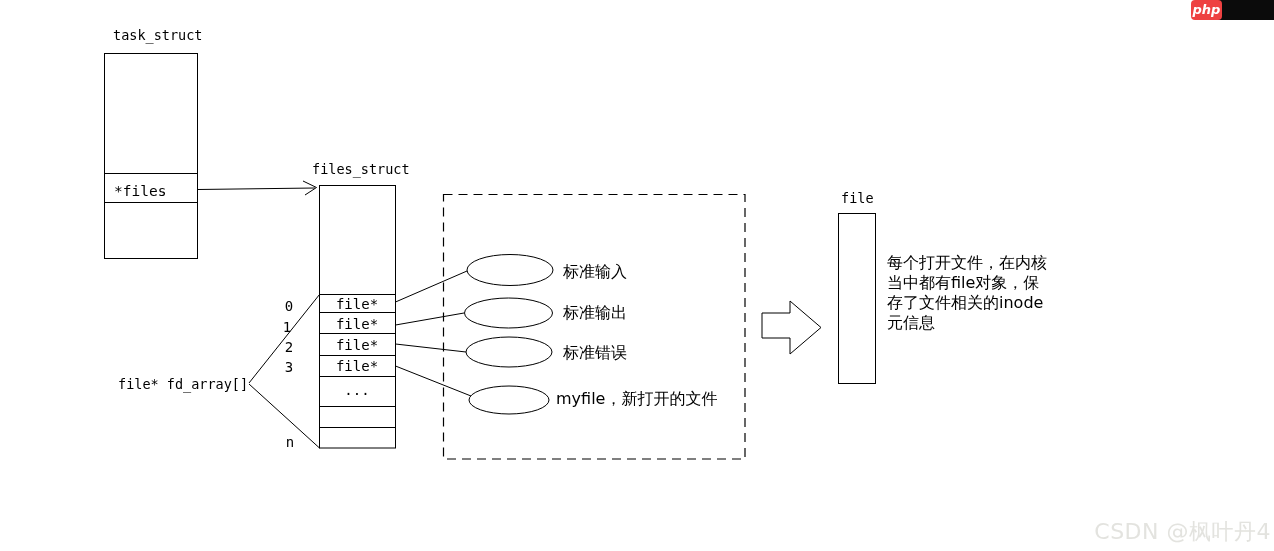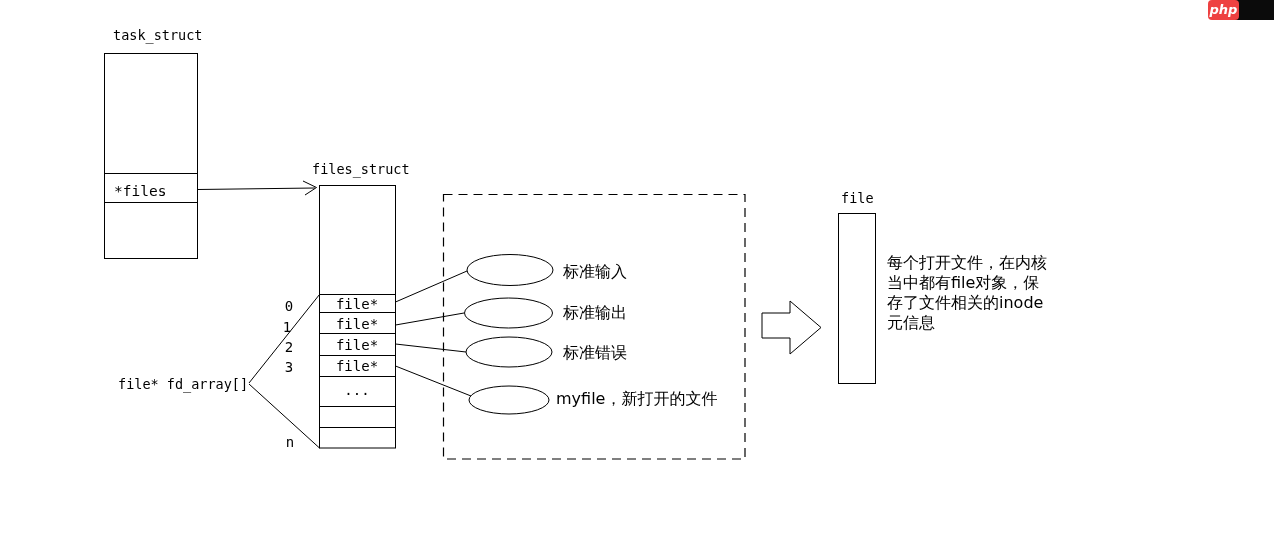--- a/index.html
+++ b/index.html
@@ -169,16 +169,17 @@
 
     <g>
       <text class="desc-line" x="887" y="268">每个打开文件，在内核</text>
       <text class="desc-line" x="887" y="288">当中都有file对象，保</text>
       <text class="desc-line" x="887" y="308">存了文件相关的inode</text>
       <text class="desc-line" x="887" y="328">元信息</text>
     </g>
   </svg>
 
   <div class="logo-black" style="background: rgb(11, 11, 11);"></div>
-  <div class="logo-red" style="background: rgb(238, 65, 65); margin-left: 17px;">php</div>
+  <div class="logo-red" style="background: rgb(238, 65, 65);">php</div>
 
+  <div class="watermark" style="color: rgb(227, 227, 223);">CSDN @枫叶丹4</div>
 
 </div>
 
 </body></html>

